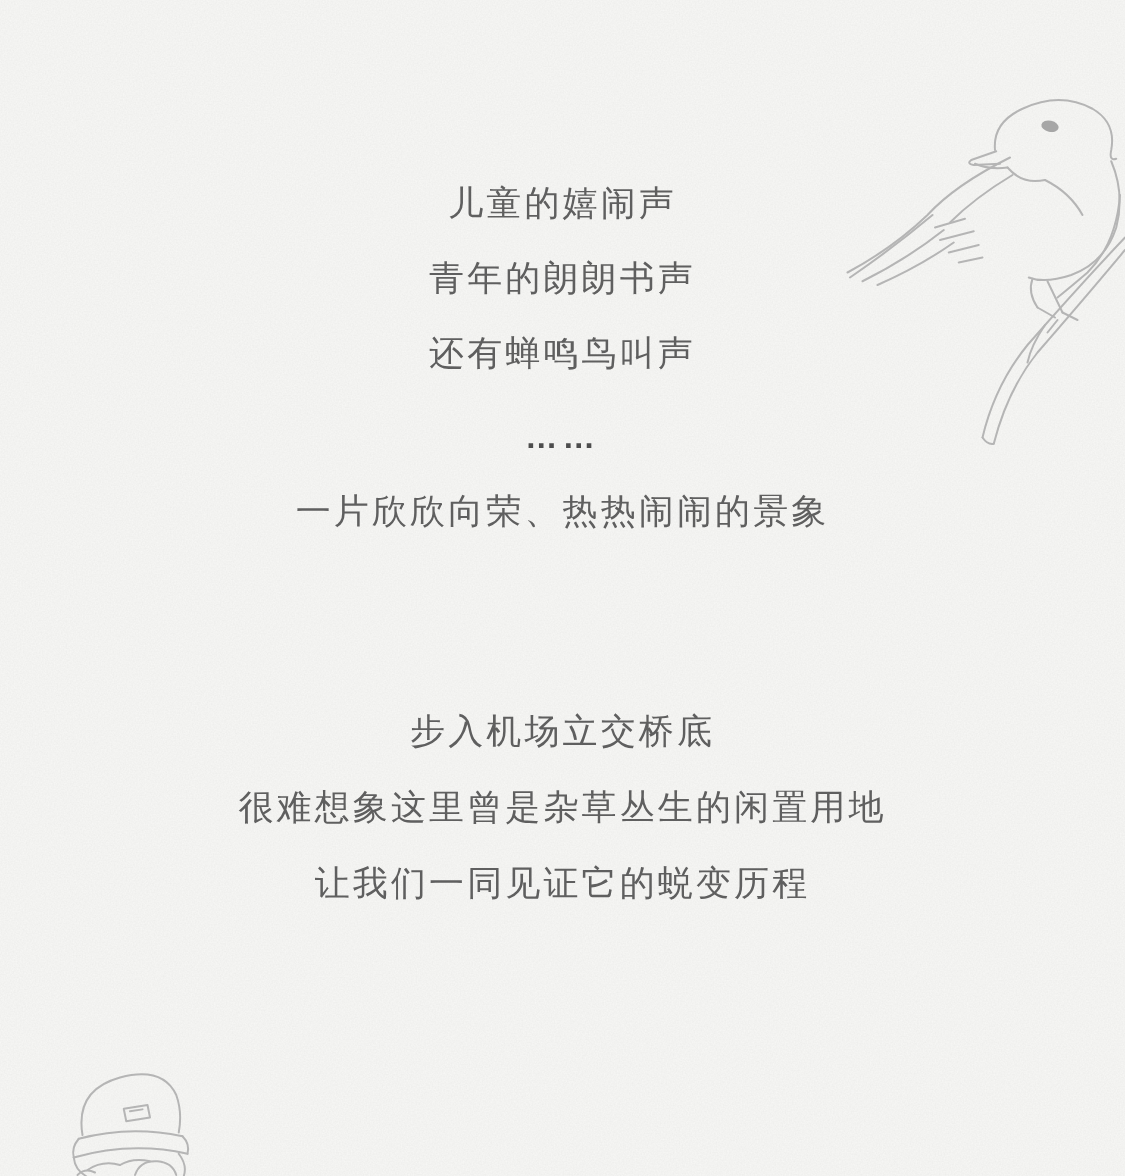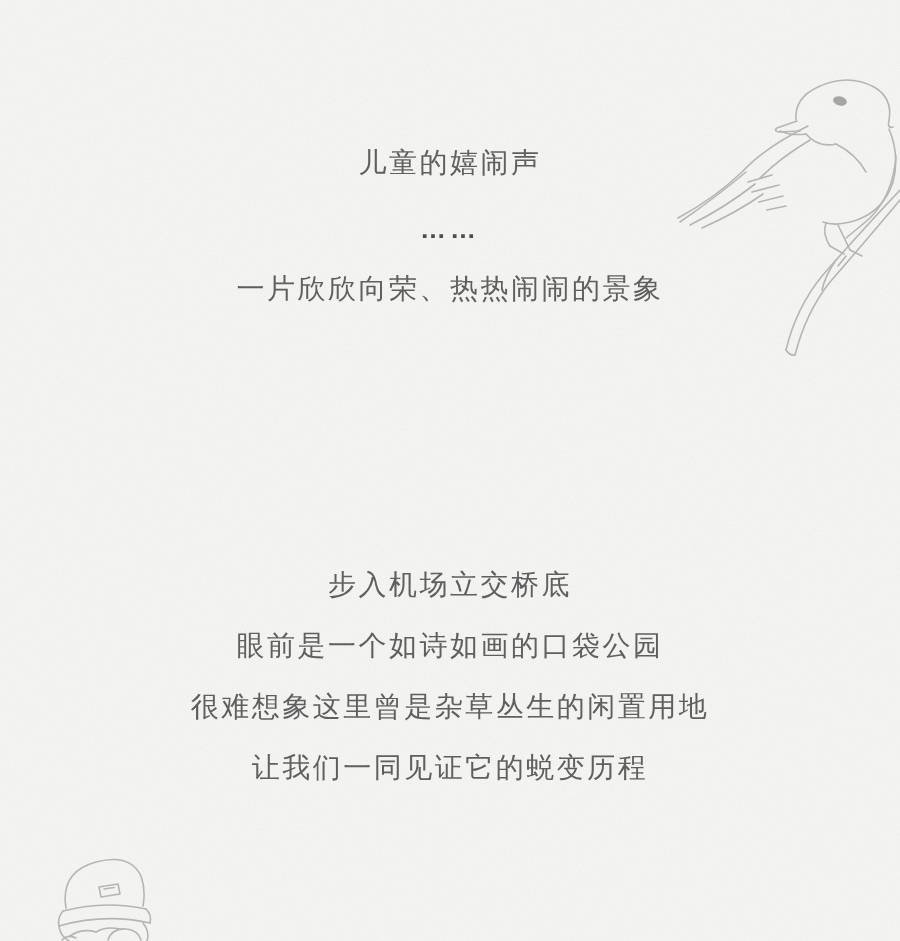--- a/index.html
+++ b/index.html
@@ -125,24 +125,25 @@
     <path d="M101,67 Q108,76 105,85"></path>
 
     <path d="M28,80 Q40,72 54,76"></path>
     <path d="M54,76 Q64,70 78,73"></path>
     <path d="M66,84 Q70,72 84,73 Q96,74 99,84"></path>
     <path d="M20,84 Q26,78 34,82"></path>
   </svg>
 
   <div class="poem stanza1">
     <div class="line">儿童的嬉闹声</div>
+    <div class="line">青年的朗朗书声</div>
+    <div class="line">还有蝉鸣鸟叫声</div>
     <div class="line line-ellipsis">……</div>
     <div class="line">一片欣欣向荣、热热闹闹的景象</div>
   </div>
 
   <div class="poem stanza2">
     <div class="line">步入机场立交桥底</div>
-    <div class="line">眼前是一个如诗如画的口袋公园</div>
     <div class="line">很难想象这里曾是杂草丛生的闲置用地</div>
     <div class="line">让我们一同见证它的蜕变历程</div>
   </div>
 
 </div>
 
 </body></html>

